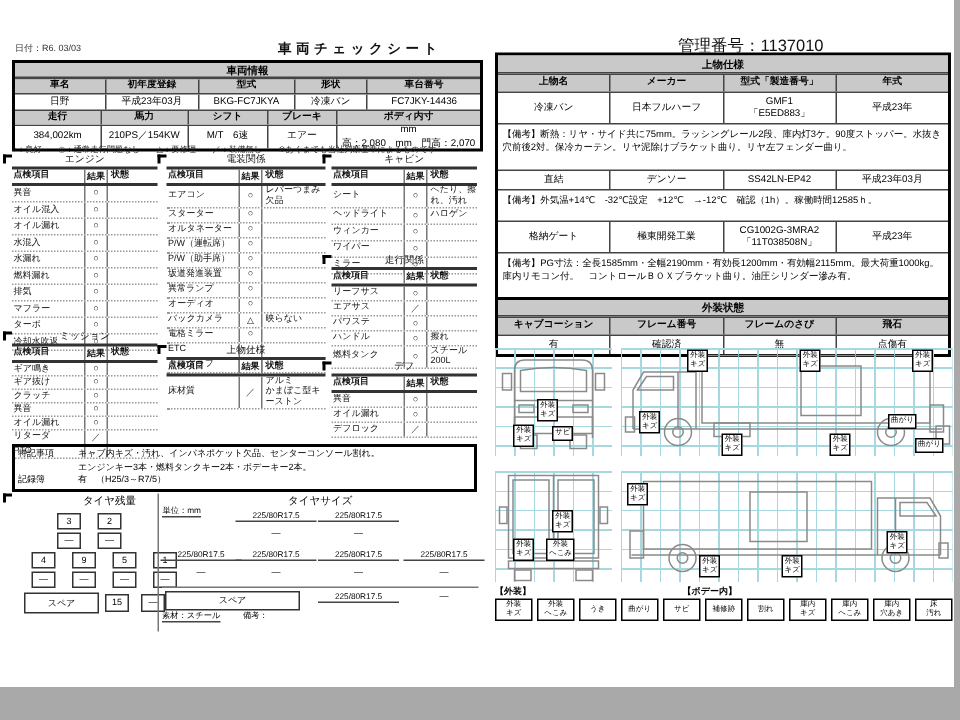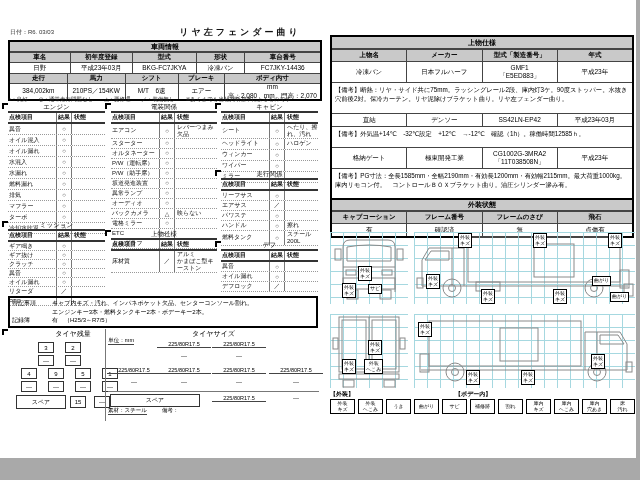--- a/index.html
+++ b/index.html
@@ -58,21 +58,22 @@
   .lgrow{left:330px;top:399px;display:flex;gap:3px;}
   .lg{border:1px solid #000;box-shadow:0 0 0 1px #fff inset;width:23px;height:13px;display:flex;align-items:center;justify-content:center;font-size:5px;line-height:5.5px;white-space:pre-line;text-align:center;}
 </style>
 </head>
 <body>
 
 <div id="stage">
   <div id="sheet">
 
     <div class="abs hdr-date">日付：R6. 03/03</div>
-    <div class="abs hdr-title">リヤ左フェンダー曲り</div>
+    <div class="abs hdr-title">車両チェックシート</div>
+    <div class="abs hdr-ctrl">管理番号：1137010</div>
 
     <div class="abs btable" id="vehicle-info" style="left:8px;top:40px;width:310px;">
         <div class="sect-title" style="height: 9px;">車両情報</div>
         <div class="trow">
           <div class="tcell ghead" style="width: 19.5%; height: 9px;">車名</div>
           <div class="tcell ghead" style="width: 20%; height: 9px;">初年度登録</div>
           <div class="tcell ghead" style="width: 20.5%; height: 9px;">型式</div>
           <div class="tcell ghead" style="width: 15.5%; height: 9px;">形状</div>
           <div class="tcell ghead" style="width: 24.5%; height: 9px;">車台番号</div>
         </div>

